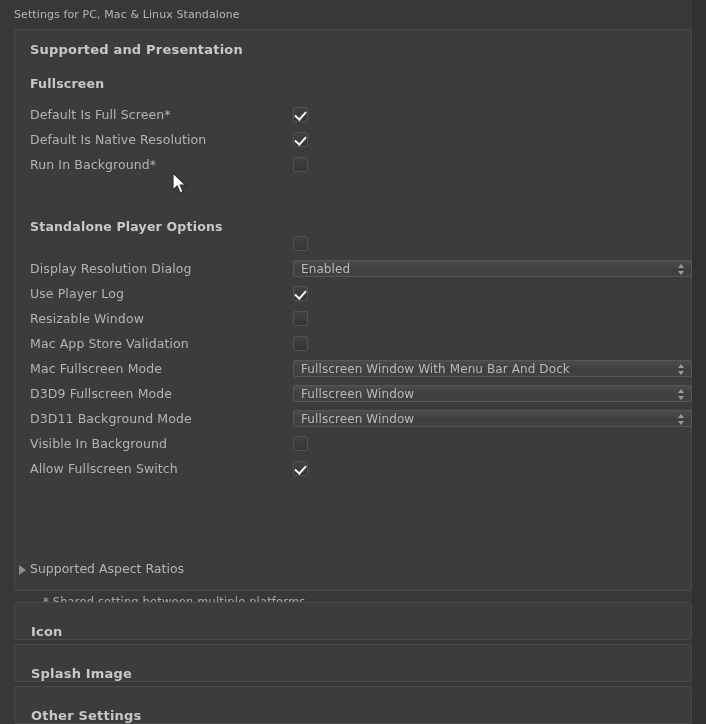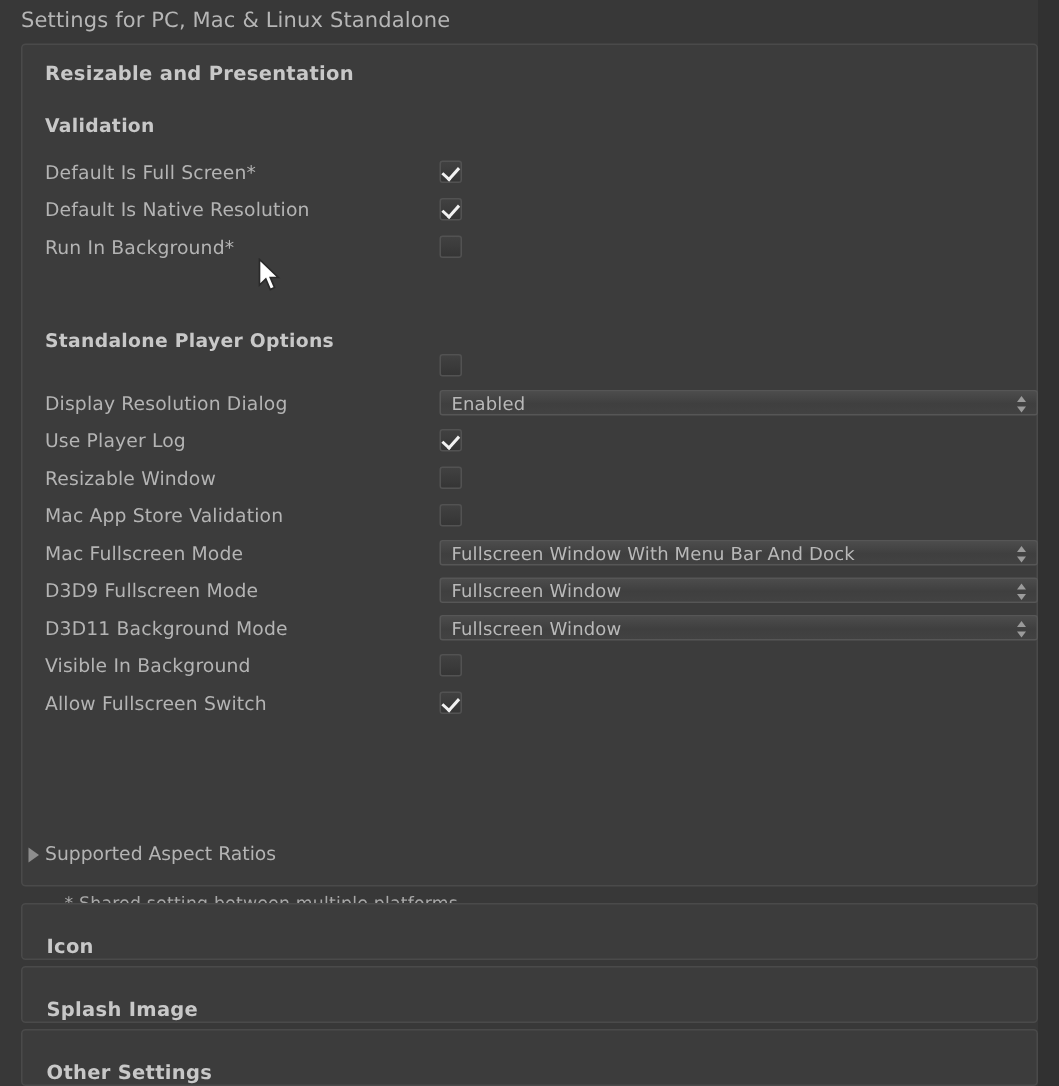--- a/index.html
+++ b/index.html
@@ -26,21 +26,21 @@
   .title-bar {
     position: absolute;
     left: 0; top: 0;
     width: 706px; height: 28px;
     background: #383838;
     display: flex;
     align-items: center;
   }
   .title-bar .title-text {
     margin-left: 14px;
-    font-size: 14px;
+    font-size: 11px;
     color: #b6b6b6;
     letter-spacing: 0.1px;
   }
 
   
   .right-gutter {
     position: absolute;
     top: 0; right: 0;
     width: 14px; height: 724px;
     background: #313131;
@@ -235,23 +235,23 @@
 <body>
 
 <div id="root">
 
   <div class="title-bar">
     <span class="title-text">Settings for PC, Mac &amp; Linux Standalone</span>
   </div>
 
   <div class="box main-box">
 
-    <span class="sec-title main-title">Resizable and Presentation</span>
-
-    <span class="sub-title" id="hdr-resolution">Validation</span>
+    <span class="sec-title main-title">Supported and Presentation</span>
+
+    <span class="sub-title" id="hdr-resolution">Fullscreen</span>
 
     <span class="sub-title" id="hdr-standalone">Standalone Player Options</span>
 
     <div class="row" style="top:76px">
       <span class="lbl">Default Is Full Screen*</span>
       <span class="cb checked"></span>
     </div>
 
     <div class="row" style="top:101px">
       <span class="lbl">Default Is Native Resolution</span>

